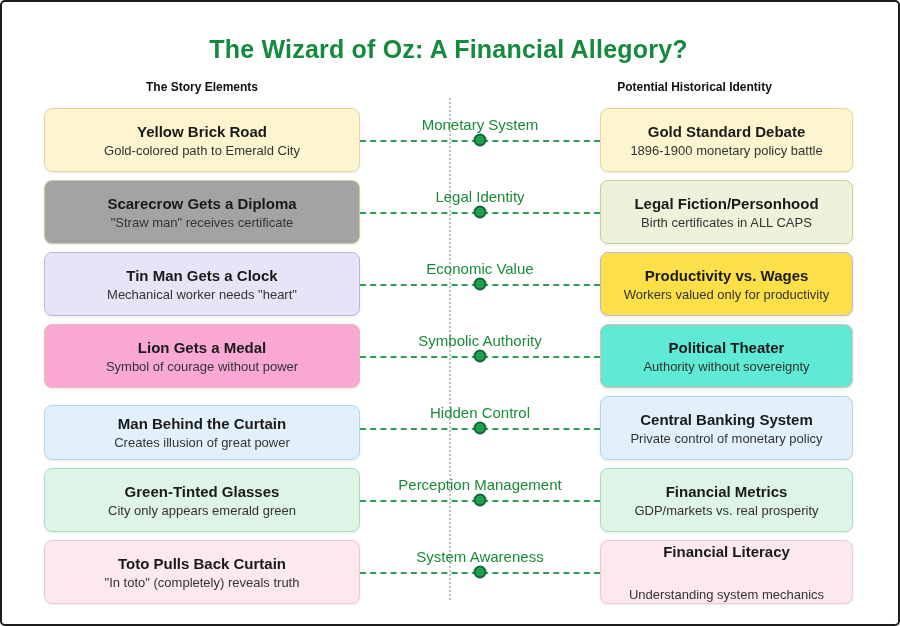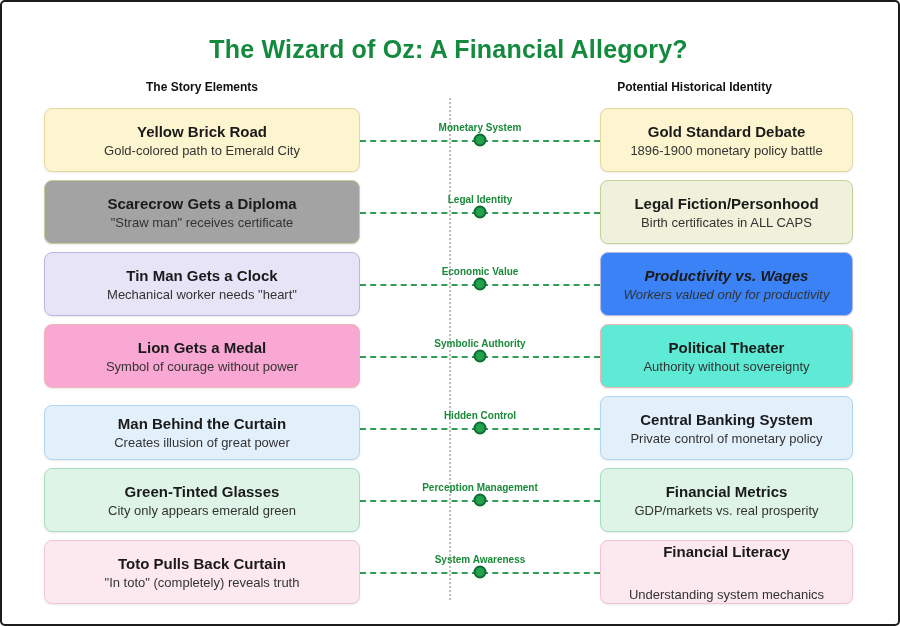--- a/index.html
+++ b/index.html
@@ -97,22 +97,22 @@
     flex: 1;
     position: relative;
   }
   .link-label {
     position: absolute;
     left: -24px;
     right: -24px;
     bottom: calc(50% + 7px);
     text-align: center;
     color: var(--label-green);
-    font-weight: bold;
-    font-size: 10px;
+    font-weight: normal;
+    font-size: 15px;
     white-space: nowrap;
   }
   .dash-line {
     position: absolute;
     left: 0;
     right: 0;
     top: 50%;
     border-top: 2px dashed var(--dash-green);
   }
   .dot {
@@ -178,21 +178,21 @@
   <div class="row">
     <div class="card left" style="background: rgb(231, 228, 248); border-color: rgb(188, 182, 228);">
       <div class="card-title">Tin Man Gets a Clock</div>
       <div class="card-sub">Mechanical worker needs "heart"</div>
     </div>
     <div class="connector">
       <div class="link-label">Economic Value</div>
       <div class="dash-line"></div>
       <div class="dot"></div>
     </div>
-    <div class="card right" style="background: #3b82f6; border-color: rgb(188, 182, 228); font-style: italic;">
+    <div class="card right" style="background: #fde047; border-color: rgb(188, 182, 228);">
       <div class="card-title">Productivity vs. Wages</div>
       <div class="card-sub">Workers valued only for productivity</div>
     </div>
   </div>
 
   <div class="row">
     <div class="card left" style="background: #f9a8d4; border-color: rgb(240, 182, 182);">
       <div class="card-title">Lion Gets a Medal</div>
       <div class="card-sub">Symbol of courage without power</div>
     </div>

